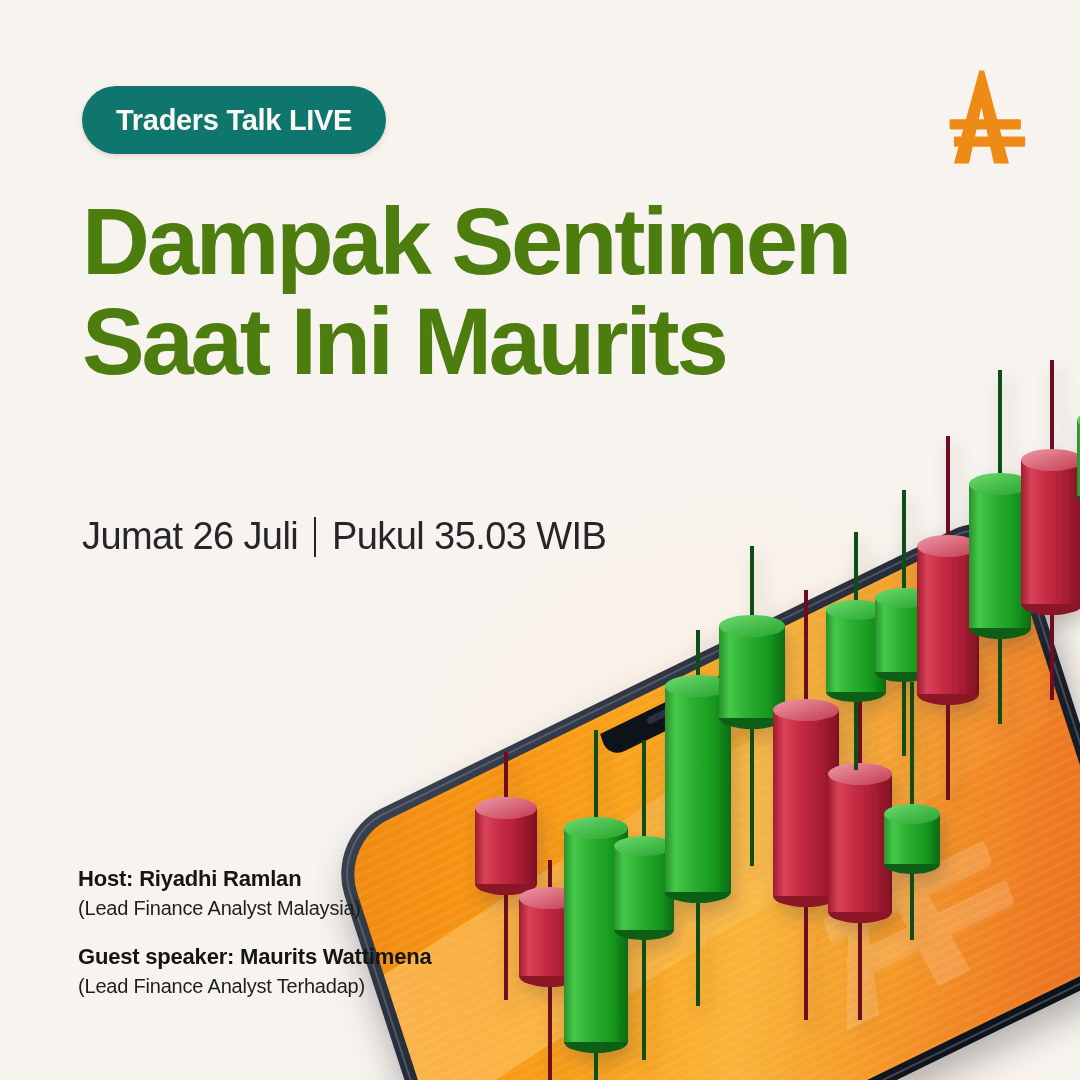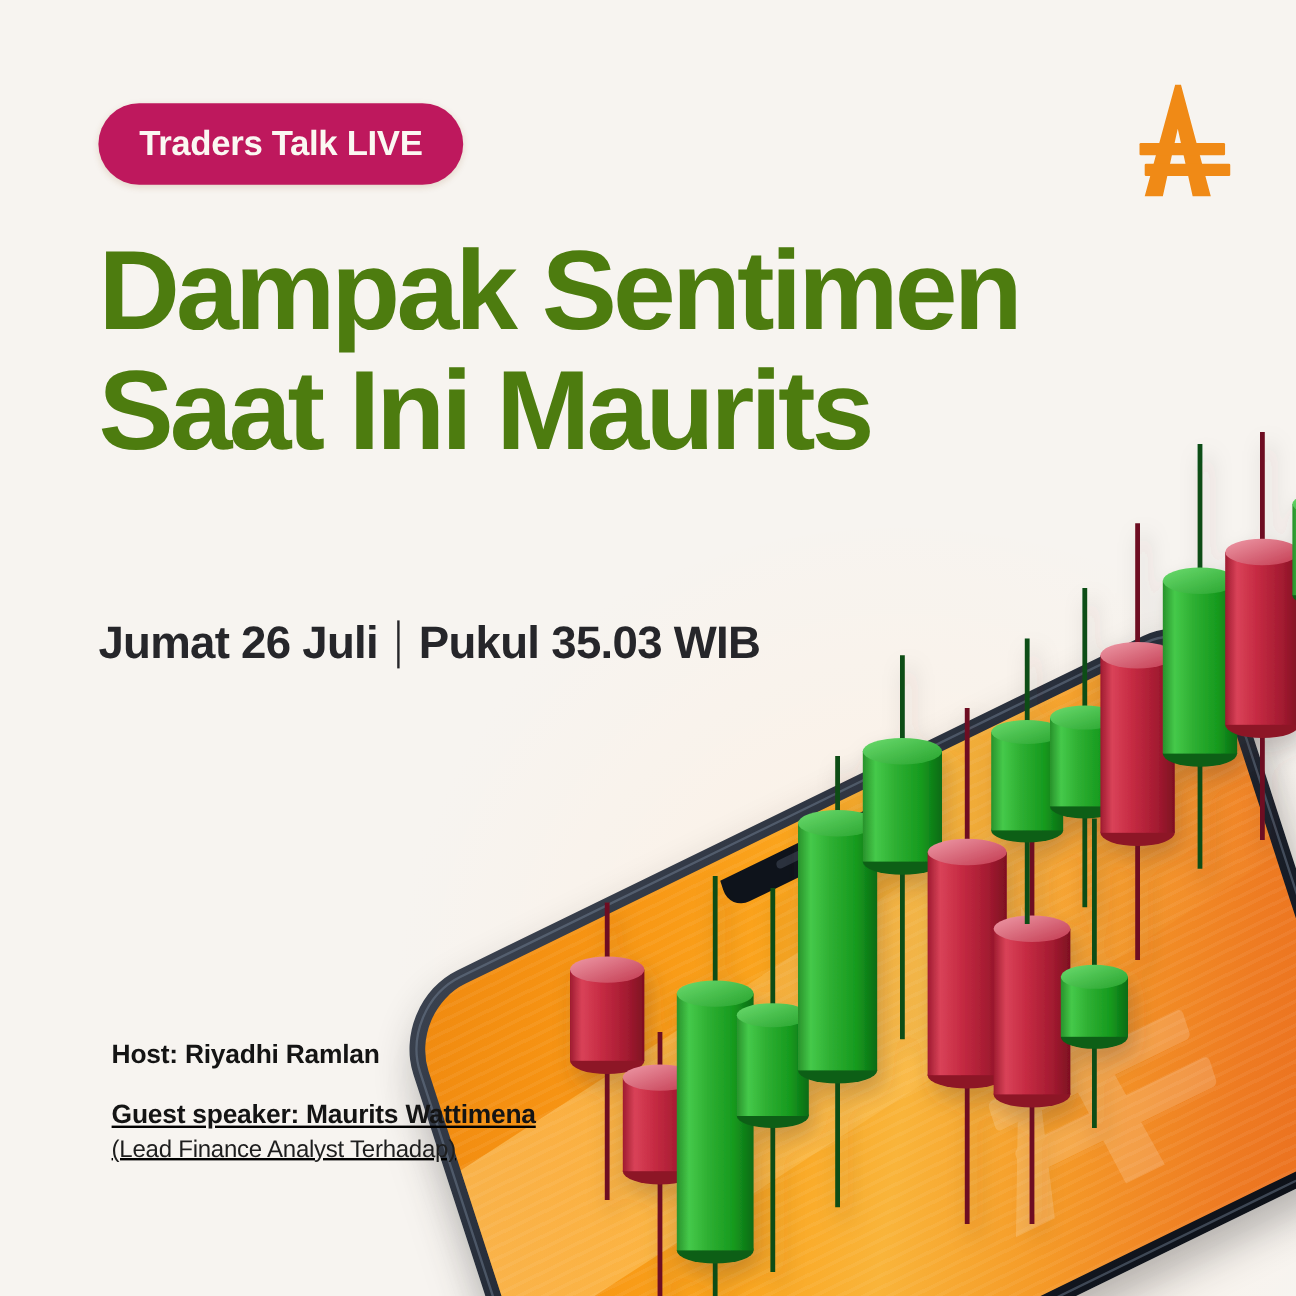--- a/index.html
+++ b/index.html
@@ -21,21 +21,21 @@
 
   
   .logo { position:absolute; left:928px; top:62px; width:108px; height:110px; }
   .logo svg { display:block; width:100%; height:100%; }
 
   
   .badge {
     position:absolute; left:82px; top:86px;
     height:68px; padding:0 34px;
     display:flex; align-items:center;
-    background:#be185d;
+    background:#0f766e;
     border-radius:34px;
     box-shadow:0 2px 6px rgba(140,80,20,.18);
   }
   .badge-label {
     color:#FBF7F2; font-size:29px; font-weight:bold;
     letter-spacing:-.3px; white-space:nowrap;
   }
 
   
   .headline {
@@ -43,32 +43,32 @@
     width:760px;
     color:#4d7c0f;
     font-size:94px; font-weight:bold;
     line-height:100px; letter-spacing:-3.2px;
   }
   .headline .hl { display:block; white-space:nowrap; }
 
   
   .dateline {
     position:absolute; left:82px; top:515px;
-    color:#26262A; font-size:38px; font-weight:700;
+    color:#26262A; font-size:38px; font-weight:400;
     letter-spacing:-.6px; white-space:nowrap;
     display:flex; align-items:center; gap:16px;
   }
   .dateline .sep {
     display:inline-block; width:2px; height:40px;
     background:#26262A;
   }
 
   
-  .credits { position:absolute; left:78px; top:866px; z-index:40;margin-left:15px; }
-  .credit-block + .credit-block { margin-top:24px;text-decoration:underline; }
+  .credits { position:absolute; left:78px; top:866px; z-index:40; }
+  .credit-block + .credit-block { margin-top:24px; }
   .credit-name {
     color:#141414; font-size:22px; font-weight:bold;
     letter-spacing:-.2px; white-space:nowrap;
   }
   .credit-role {
     color:#1E1E1E; font-size:20px; font-weight:400;
     letter-spacing:-.2px; margin-top:5px; white-space:nowrap;
   }
 
   
@@ -354,20 +354,21 @@
 
   <div class="dateline">
     <span>Jumat 26 Juli</span>
     <span class="sep"></span>
     <span>Pukul 35.03 WIB</span>
   </div>
 
   <div class="credits">
     <div class="credit-block">
       <div class="credit-name">Host: Riyadhi Ramlan</div>
+      <div class="credit-role">(Lead Finance Analyst Malaysia)</div>
     </div>
     <div class="credit-block">
       <div class="credit-name">Guest speaker: Maurits Wattimena</div>
       <div class="credit-role">(Lead Finance Analyst Terhadap)</div>
     </div>
   </div>
 
 </div>
 
 </body></html>

